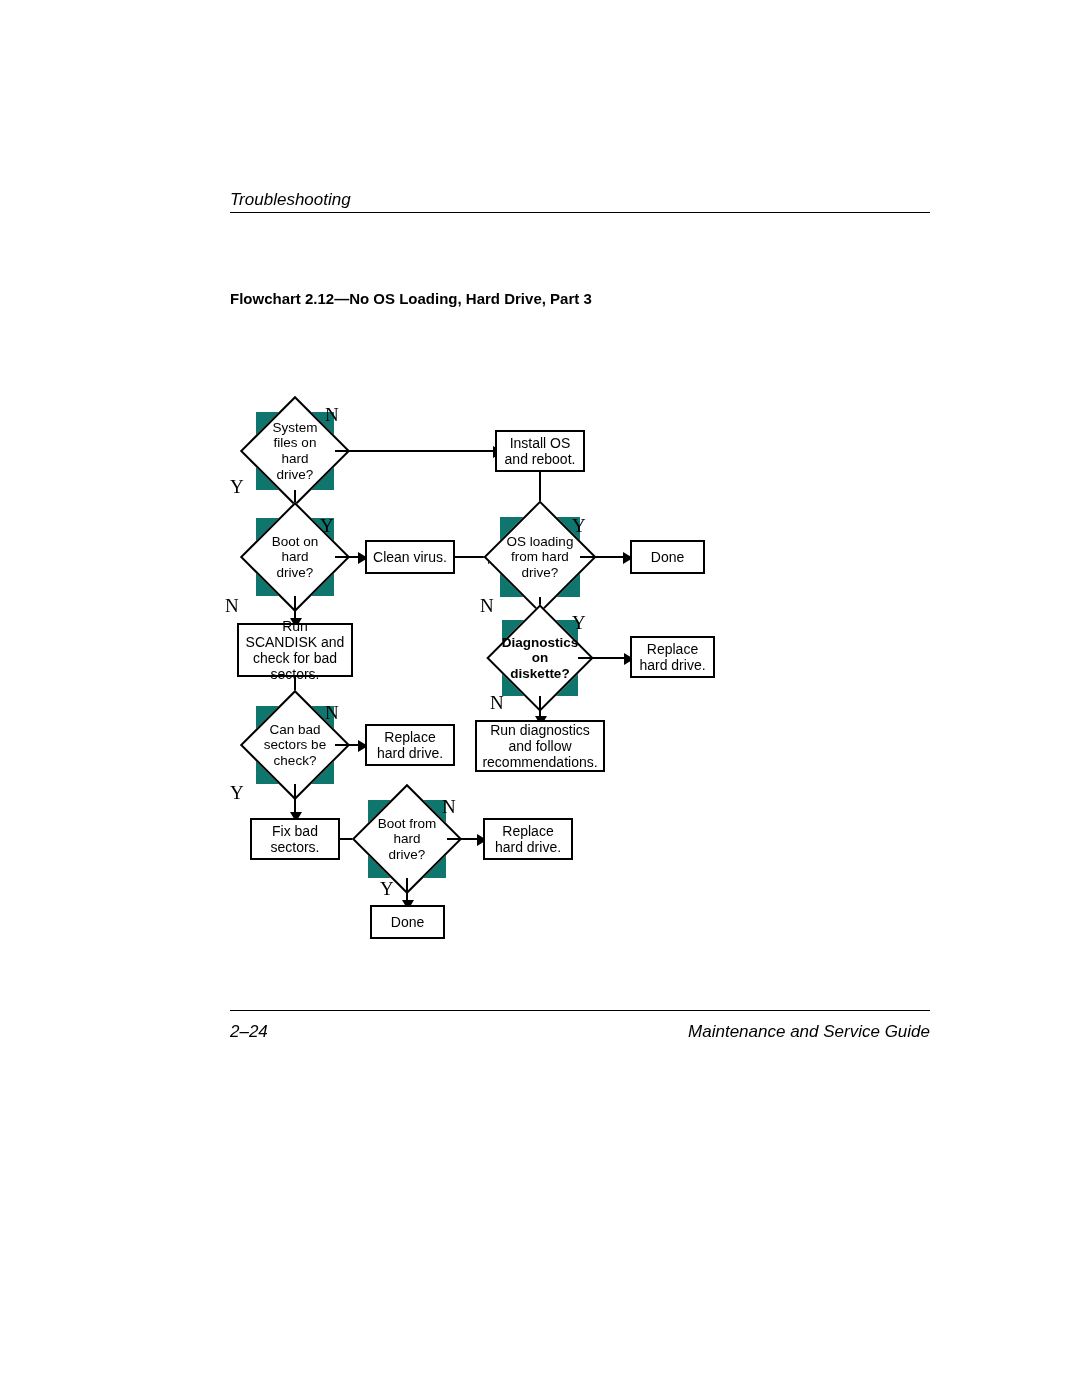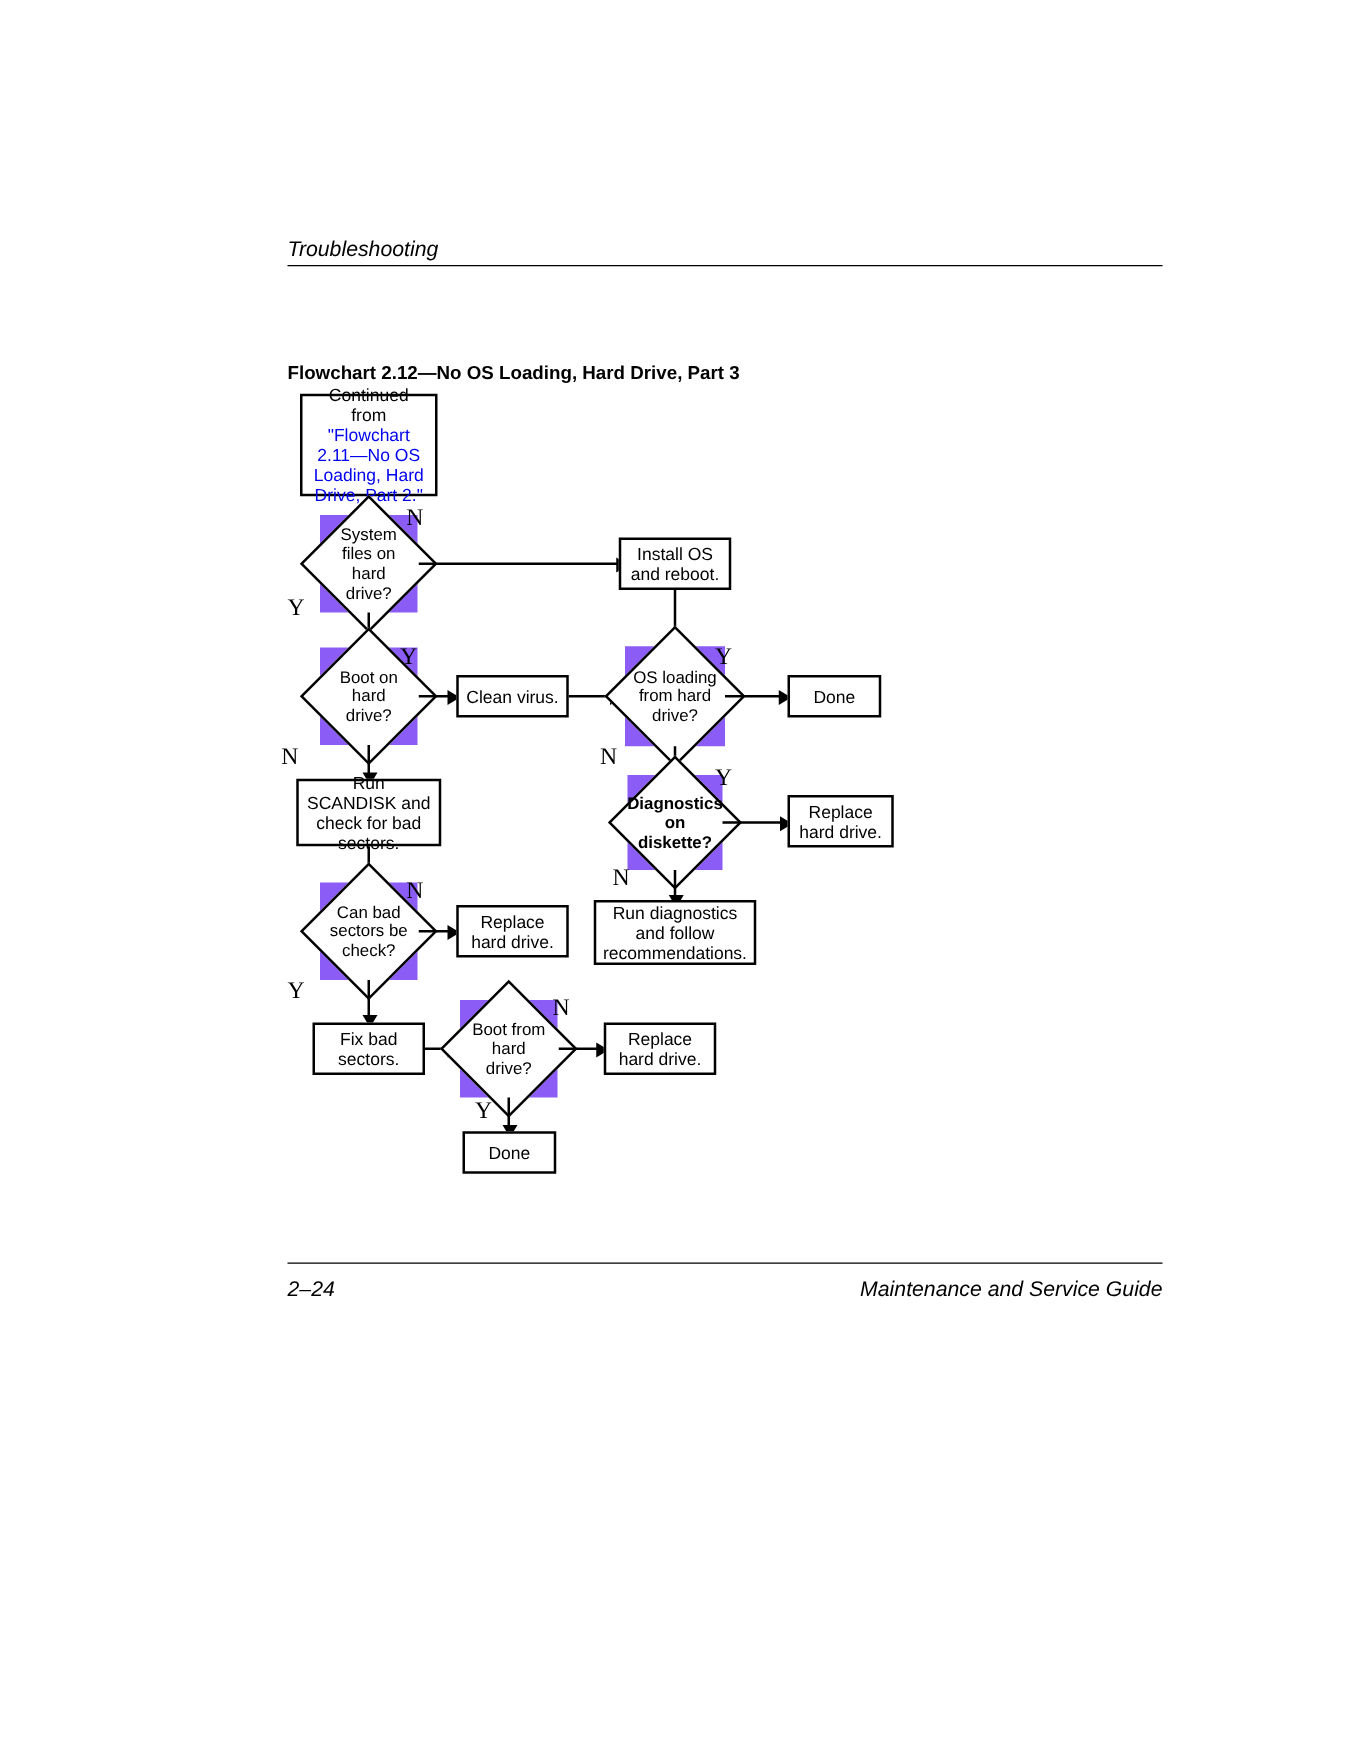--- a/index.html
+++ b/index.html
@@ -27,21 +27,21 @@
     display:flex;flex-direction:column;justify-content:center;align-items:center;
     font-size:14px;line-height:1.15;
     padding:4px 6px;
     box-sizing:border-box;
   }
   .box .link{color:#0000ee;}
 
   
   .diamond{
     position:absolute;
-    background:#8b5cf6;
+    background:#0f766e;
   }
   .diamond .rot{
     position:absolute;inset:0;
     transform:rotate(45deg);
     border:2px solid #000;
     background:#fff;
   }
   .diamond .txt{
     position:absolute;inset:0;
     display:flex;flex-direction:column;justify-content:center;align-items:center;
@@ -60,24 +60,20 @@
 </head>
 <body>
 
 <div class="page">
 
   <div class="section">Troubleshooting</div>
   <div class="hdr-line"></div>
 
   <div class="title">Flowchart 2.12—No OS Loading, Hard Drive, Part 3</div>
 
-  <div class="box" style="left:240px;top:315px;width:110px;height:82px;">
-    <span>Continued from</span>
-    <span class="link">"Flowchart 2.11—No OS Loading, Hard Drive, Part 2."</span>
-  </div>
   <div class="v" style="left:294px;top:397px;height:15px;"></div>
   <div class="arr-d" style="left:295px;top:410px;"></div>
 
   <div class="diamond" style="left:256px;top:412px;width:78px;height:78px;">
     <div class="rot"></div>
     <div class="txt">
         <span>System files on hard drive?</span>
       </div>
   </div>
 

